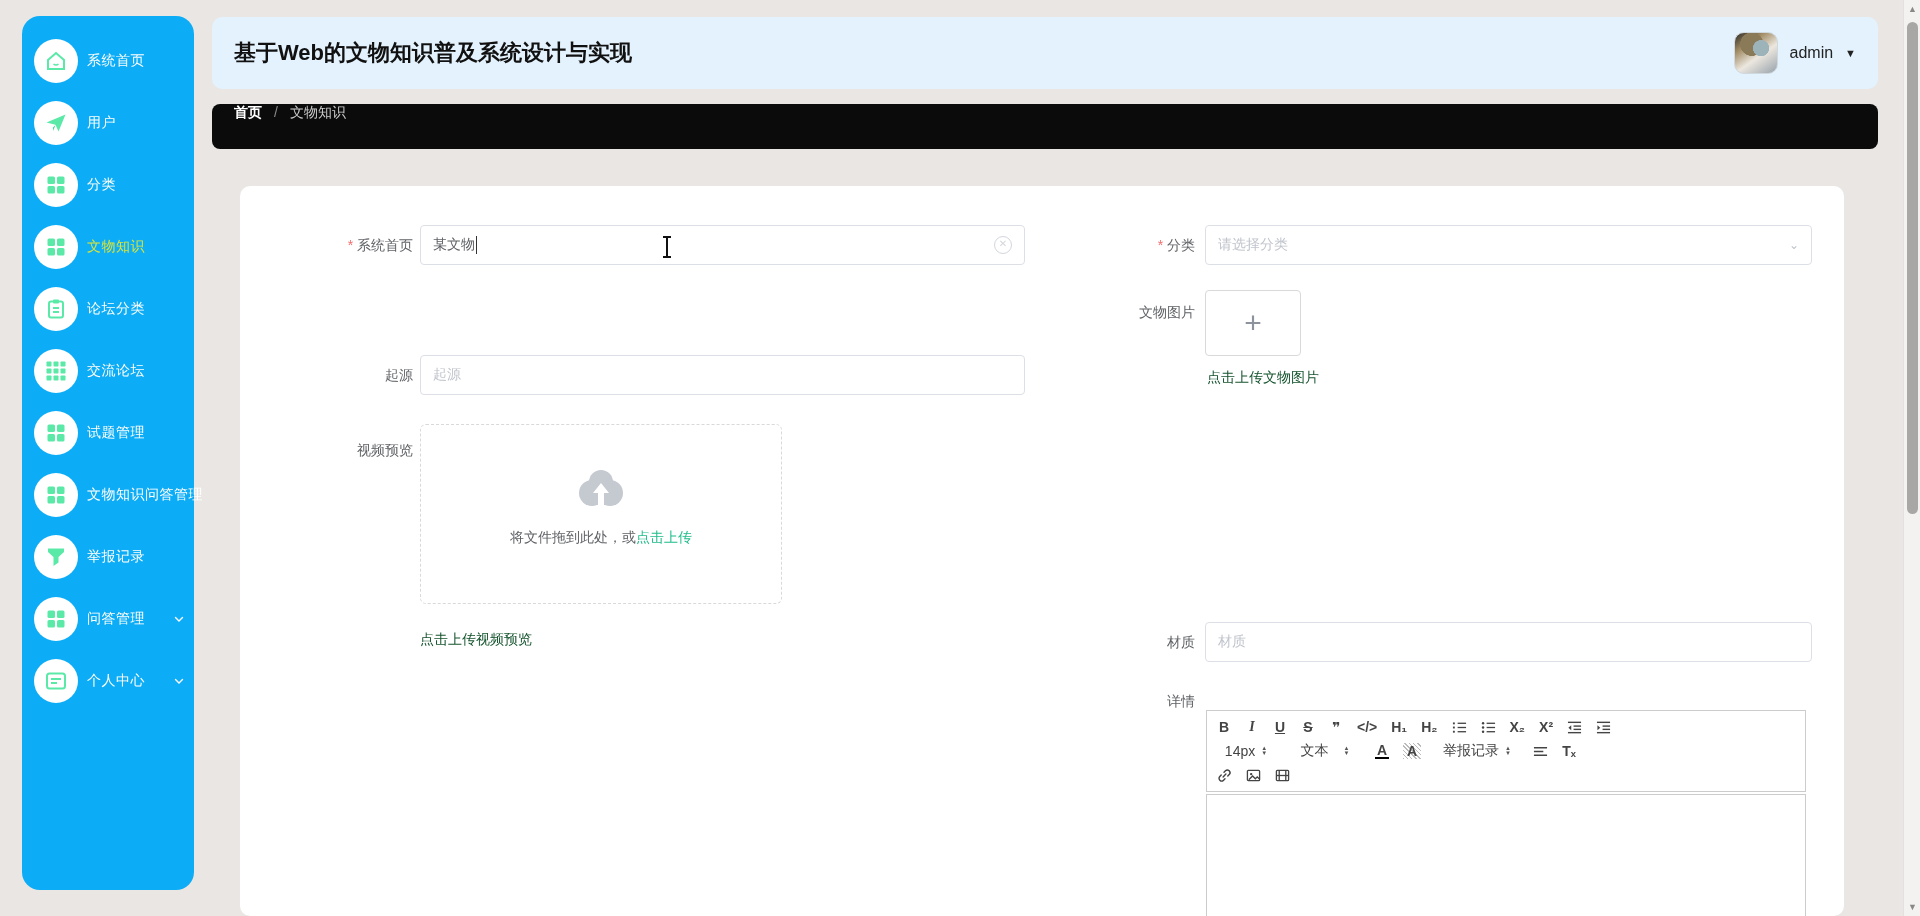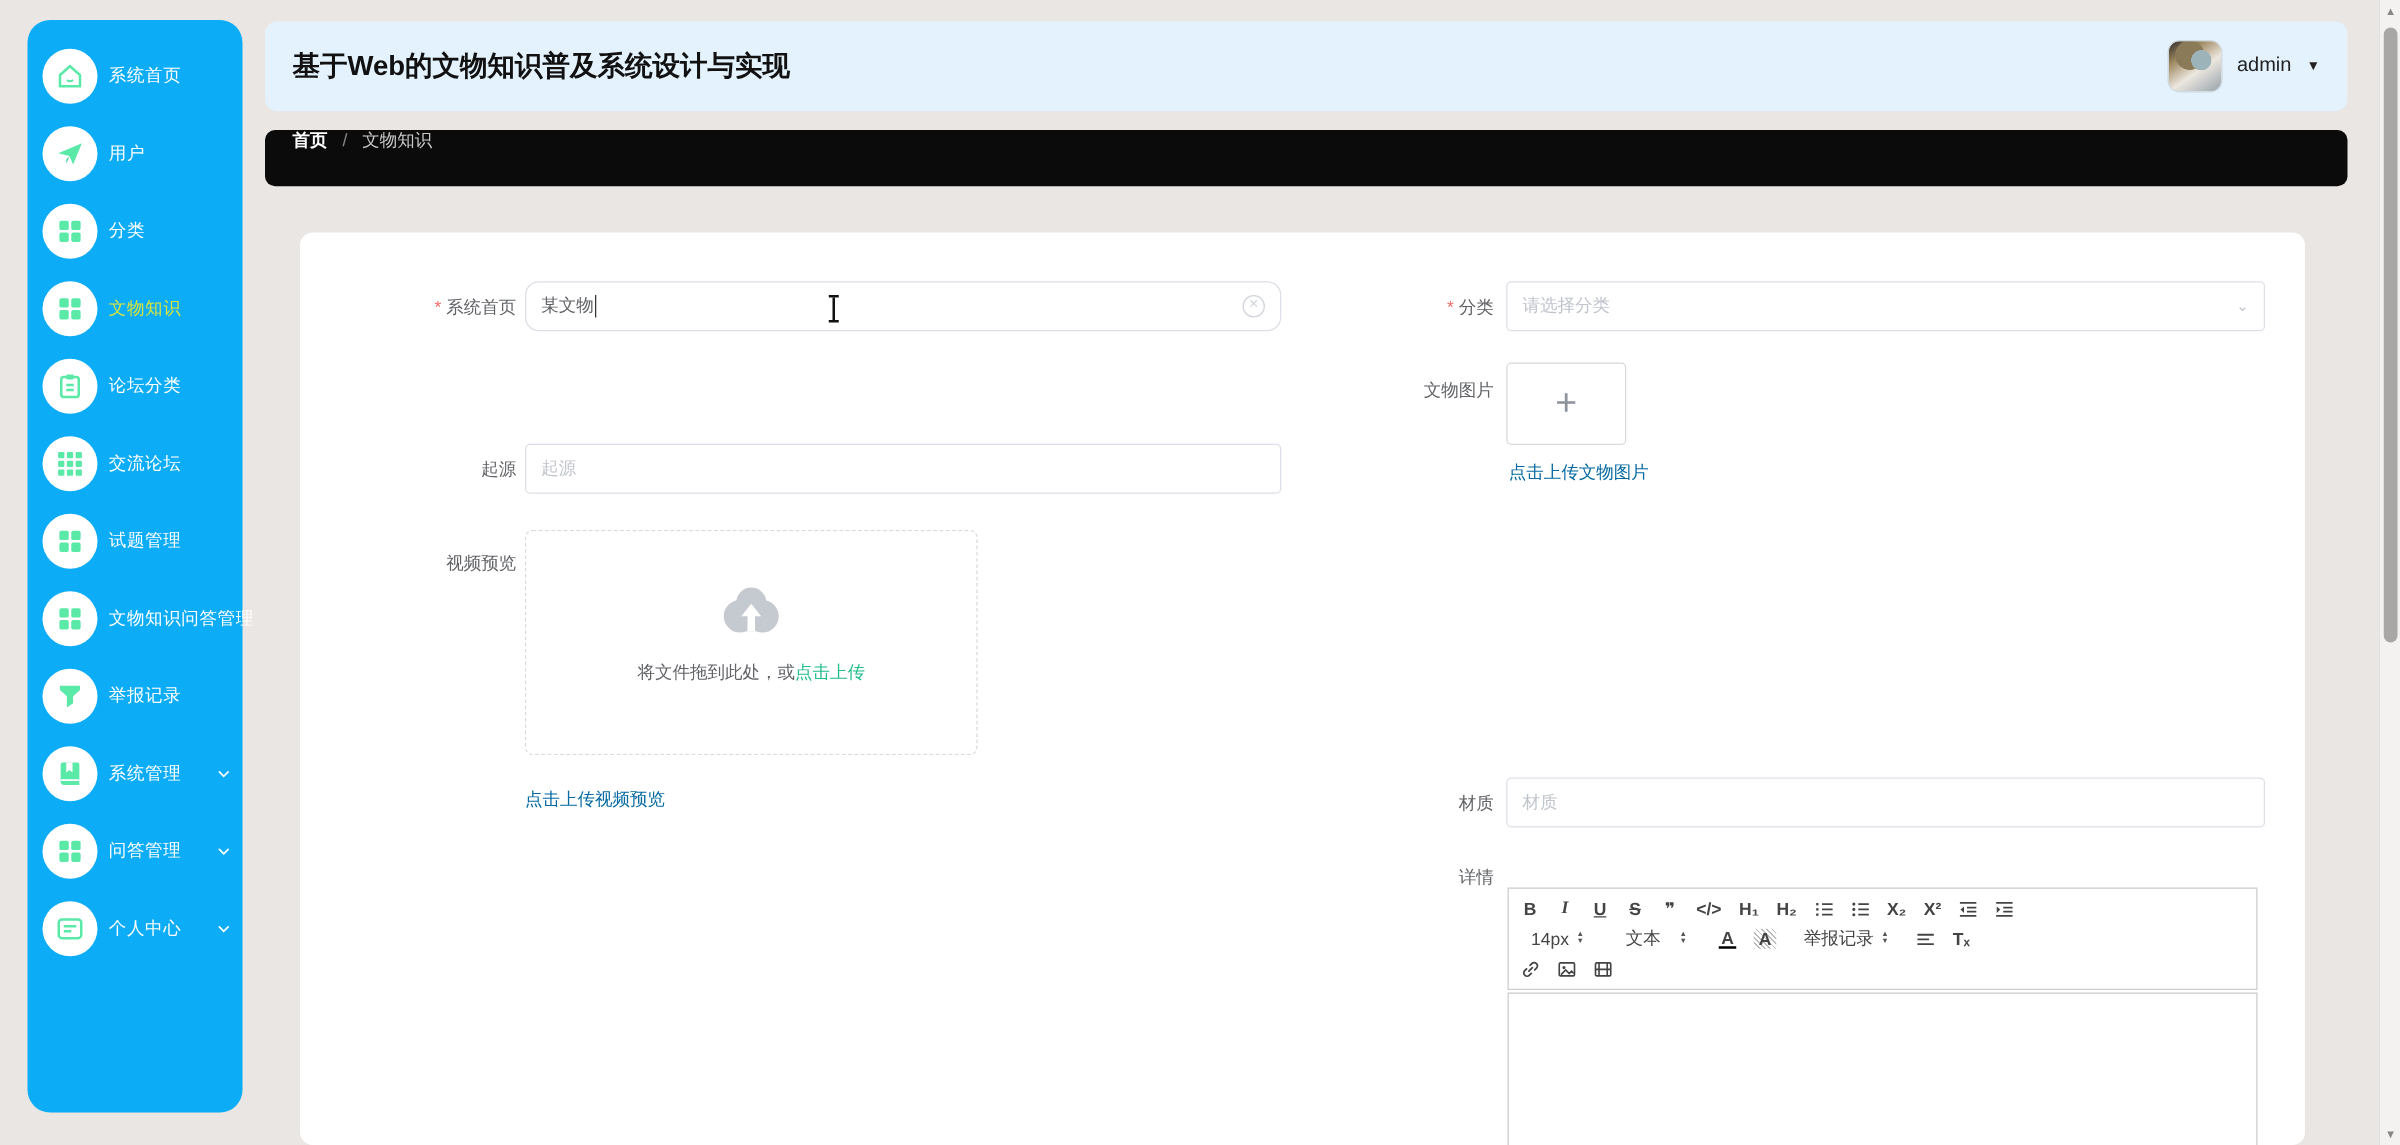--- a/index.html
+++ b/index.html
@@ -73,21 +73,21 @@
   .clear-icon{
     margin-left:auto;width:16px;height:16px;border:1px solid #d3d6dd;border-radius:50%;
     color:#d3d6dd;font-size:10px;line-height:14px;text-align:center;flex:0 0 16px;
   }
   .select-caret{margin-left:auto;color:#c0c4cc;font-size:12px;}
   .upload-box{
     position:absolute;border:1px solid #d9d9d9;border-radius:4px;background:#fff;
     display:flex;align-items:center;justify-content:center;cursor:pointer;
   }
   .plus{font-size:30px;color:#8c939d;font-weight:300;}
-  .hint{position:absolute;color:#0369a1;font-size:14px;}
+  .hint{position:absolute;color:#14532d;font-size:14px;}
   .drag-area{
     position:absolute;border:1px dashed #d9d9d9;border-radius:6px;background:#fff;
     display:flex;flex-direction:column;align-items:center;cursor:pointer;
   }
   .cloud{margin-top:40px;}
   .drag-text{margin-top:16px;color:#606266;font-size:14px;}
   .drag-link{color:#21bd8b;}
   
   .editor-toolbar{
     position:absolute;border:1px solid #ccc;background:#fff;box-sizing:border-box;
@@ -229,35 +229,20 @@
         <span class="icon-circle">
           <svg viewBox="0 0 24 24" fill="#5be9a8">
             <path d="M4 3.5 H20 V7 L14.5 12 V17.5 L9.5 21 V12 L4 7 Z"></path>
           </svg>
         </span>
         <span class="menu-label">举报记录</span>
       </div>
       <div class="menu-item">
         <span class="icon-circle">
           <svg viewBox="0 0 24 24" fill="#5be9a8">
-            <path d="M6 3 H18 A1.5 1.5 0 0 1 19.5 4.5 V21 H7.5 A3 3 0 0 1 4.5 18 V4.5 A1.5 1.5 0 0 1 6 3 Z"></path>
-            <path d="M4.5 17 H19.5" stroke="#fff" stroke-width="1.4"></path>
-            <path d="M9 3 V11 L11.5 9 L14 11 V3 Z" fill="#fff"></path>
-          </svg>
-        </span>
-        <span class="menu-label">系统管理</span>
-        <span class="menu-chevron">
-          <svg viewBox="0 0 24 24" fill="none" stroke="#ffffff" stroke-width="2.4" stroke-linecap="round">
-            <polyline points="6,9.5 12,15.5 18,9.5"></polyline>
-          </svg>
-        </span>
-      </div>
-      <div class="menu-item">
-        <span class="icon-circle">
-          <svg viewBox="0 0 24 24" fill="#5be9a8">
             <rect x="3.5" y="3.5" width="7.5" height="7.5" rx="1.5"></rect>
             <rect x="13" y="3.5" width="7.5" height="7.5" rx="1.5"></rect>
             <rect x="3.5" y="13" width="7.5" height="7.5" rx="1.5"></rect>
             <rect x="13" y="13" width="7.5" height="7.5" rx="1.5"></rect>
           </svg>
         </span>
         <span class="menu-label">问答管理</span>
         <span class="menu-chevron">
           <svg viewBox="0 0 24 24" fill="none" stroke="#ffffff" stroke-width="2.4" stroke-linecap="round">
             <polyline points="6,9.5 12,15.5 18,9.5"></polyline>
@@ -293,21 +278,21 @@
 
 <div class="breadcrumb">
   <span class="crumb-home">首页</span>
   <span class="crumb-sep">/</span>
   <span class="crumb-cur">文物知识</span>
 </div>
 
 <main class="card">
 
   <label class="f-label req" style="left:23px;top:39px;width:150px;">系统首页</label>
-  <div class="f-input" style="left:180px;top:39px;width:605px;border-radius:11px;">
+  <div class="f-input" style="left:180px;top:39px;width:605px;">
     <span>某文物</span>
       <span class="caret"></span>
     <span class="clear-icon">✕</span>
   </div>
 
   <label class="f-label req" style="left:855px;top:39px;width:100px;">分类</label>
   <div class="f-input" style="left:965px;top:39px;width:607px;">
     <span class="placeholder">请选择分类</span>
     <span class="select-caret">⌄</span>
   </div>

